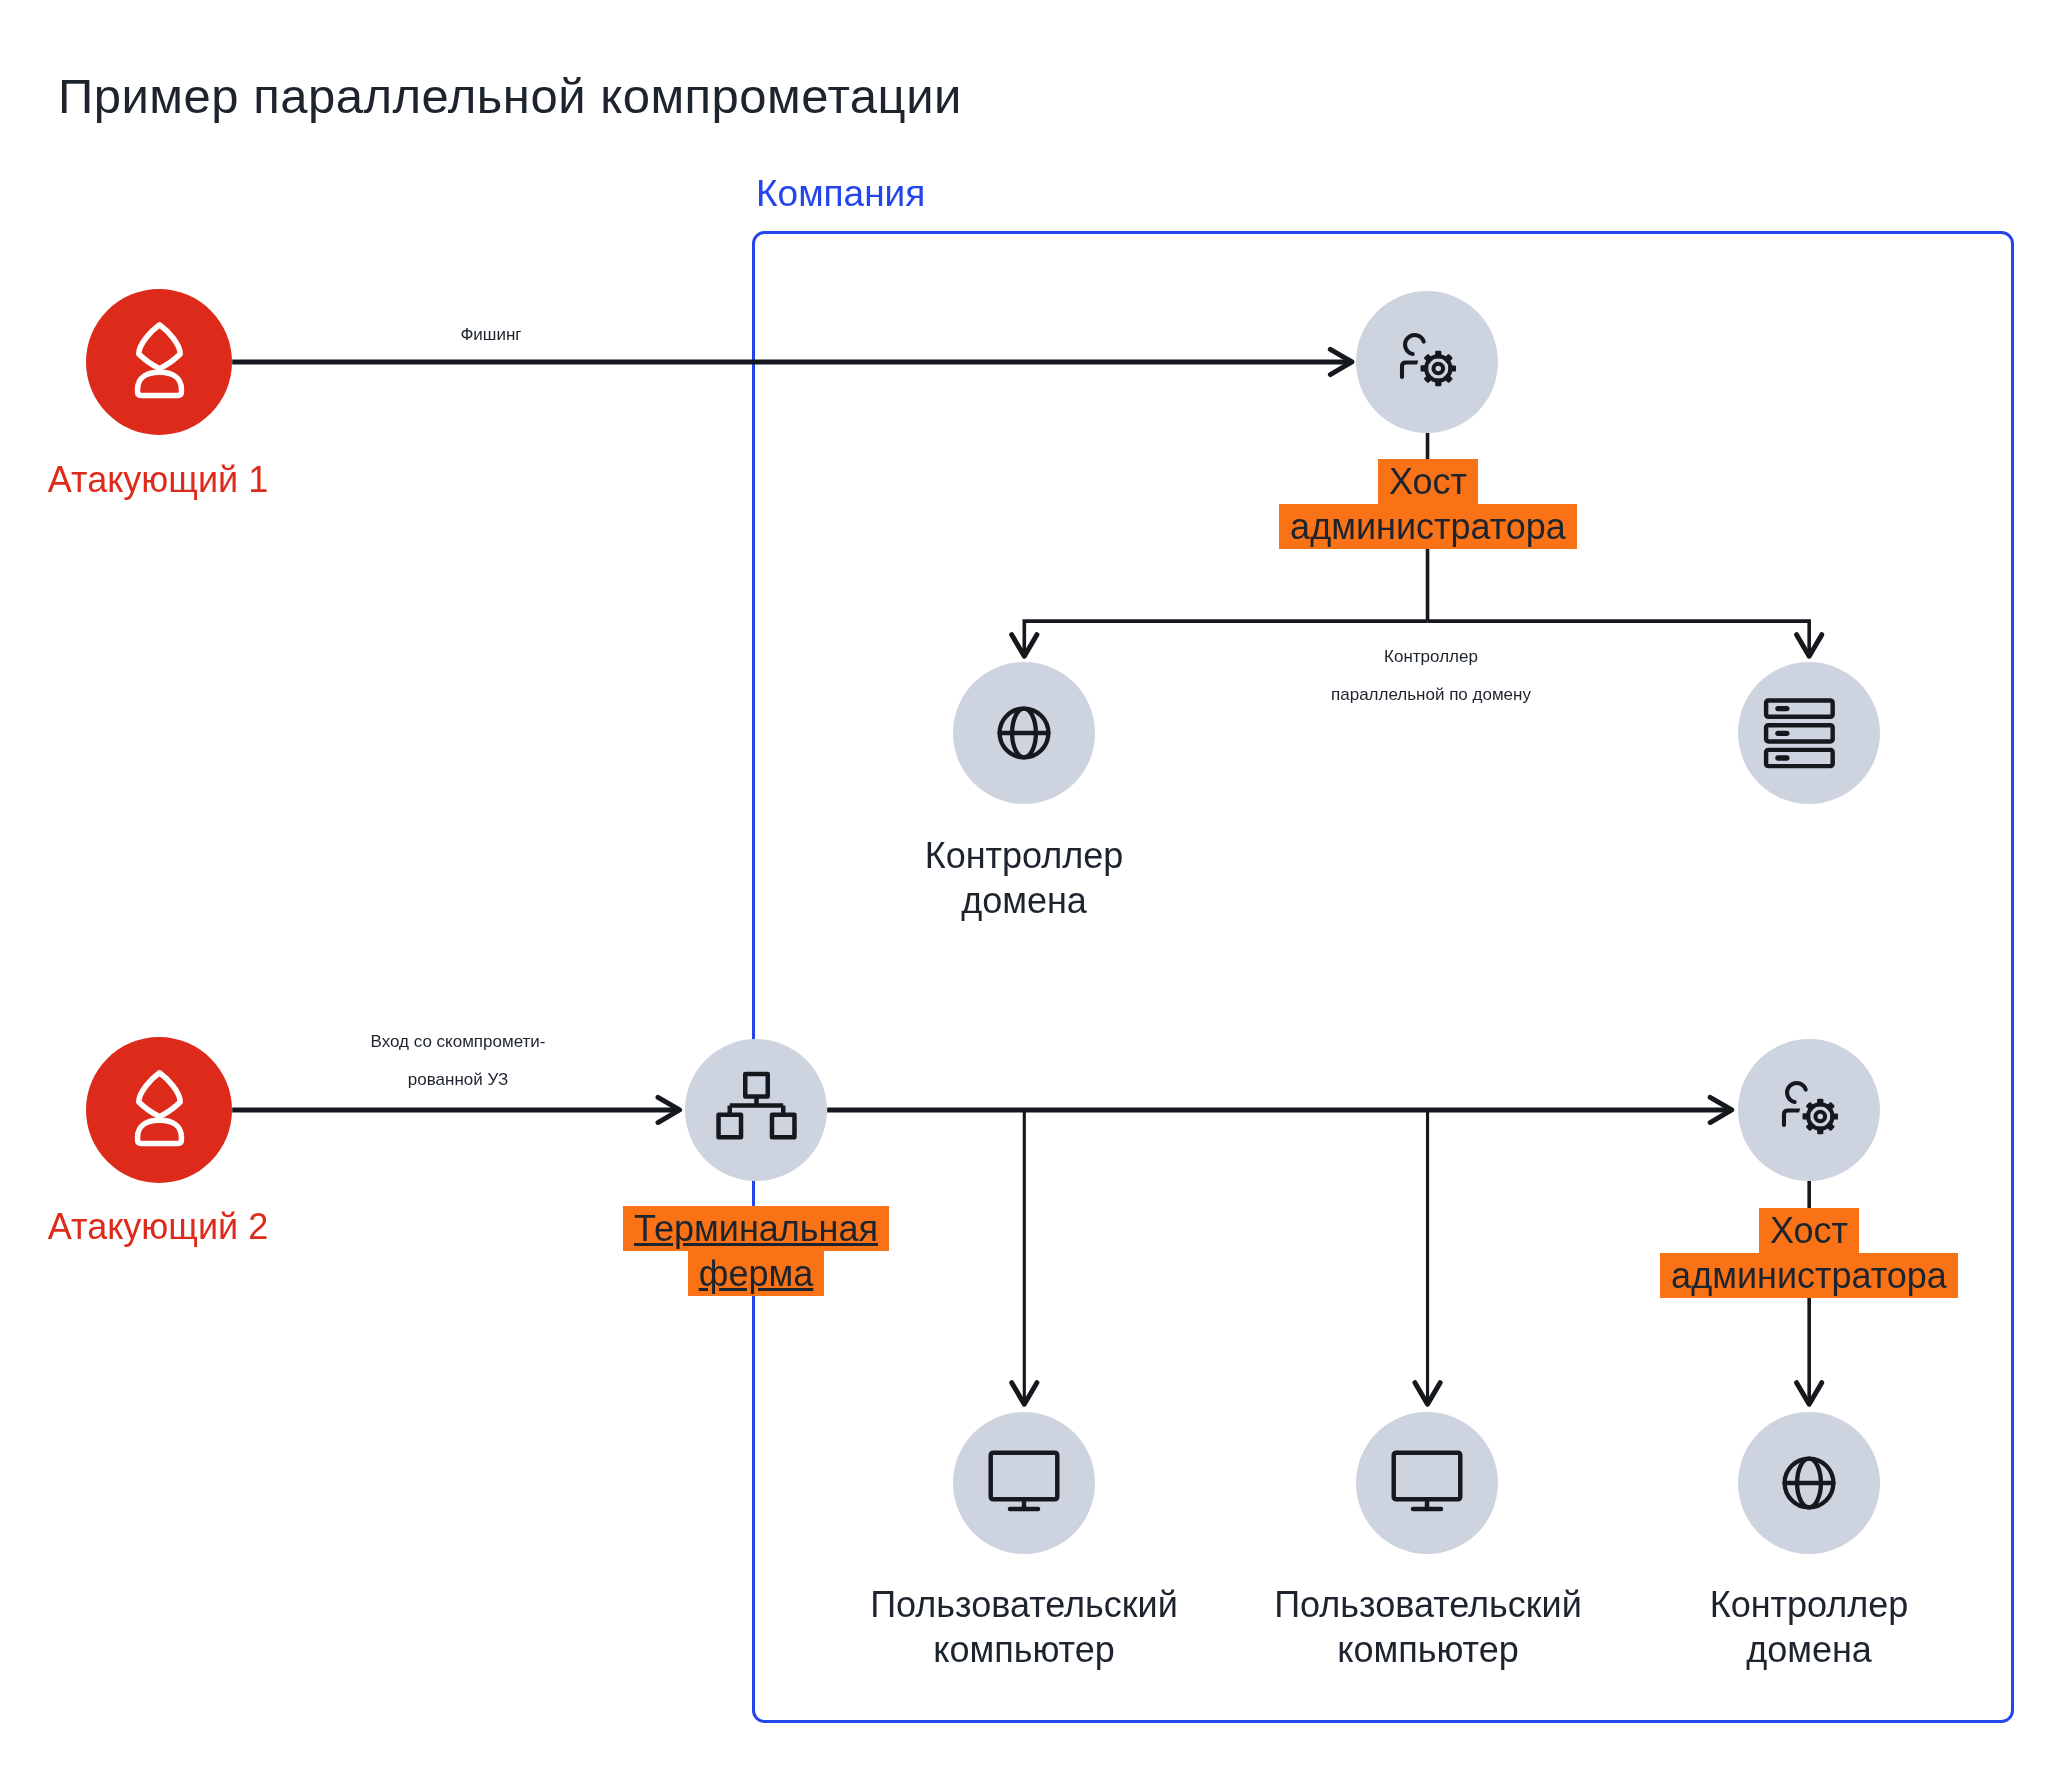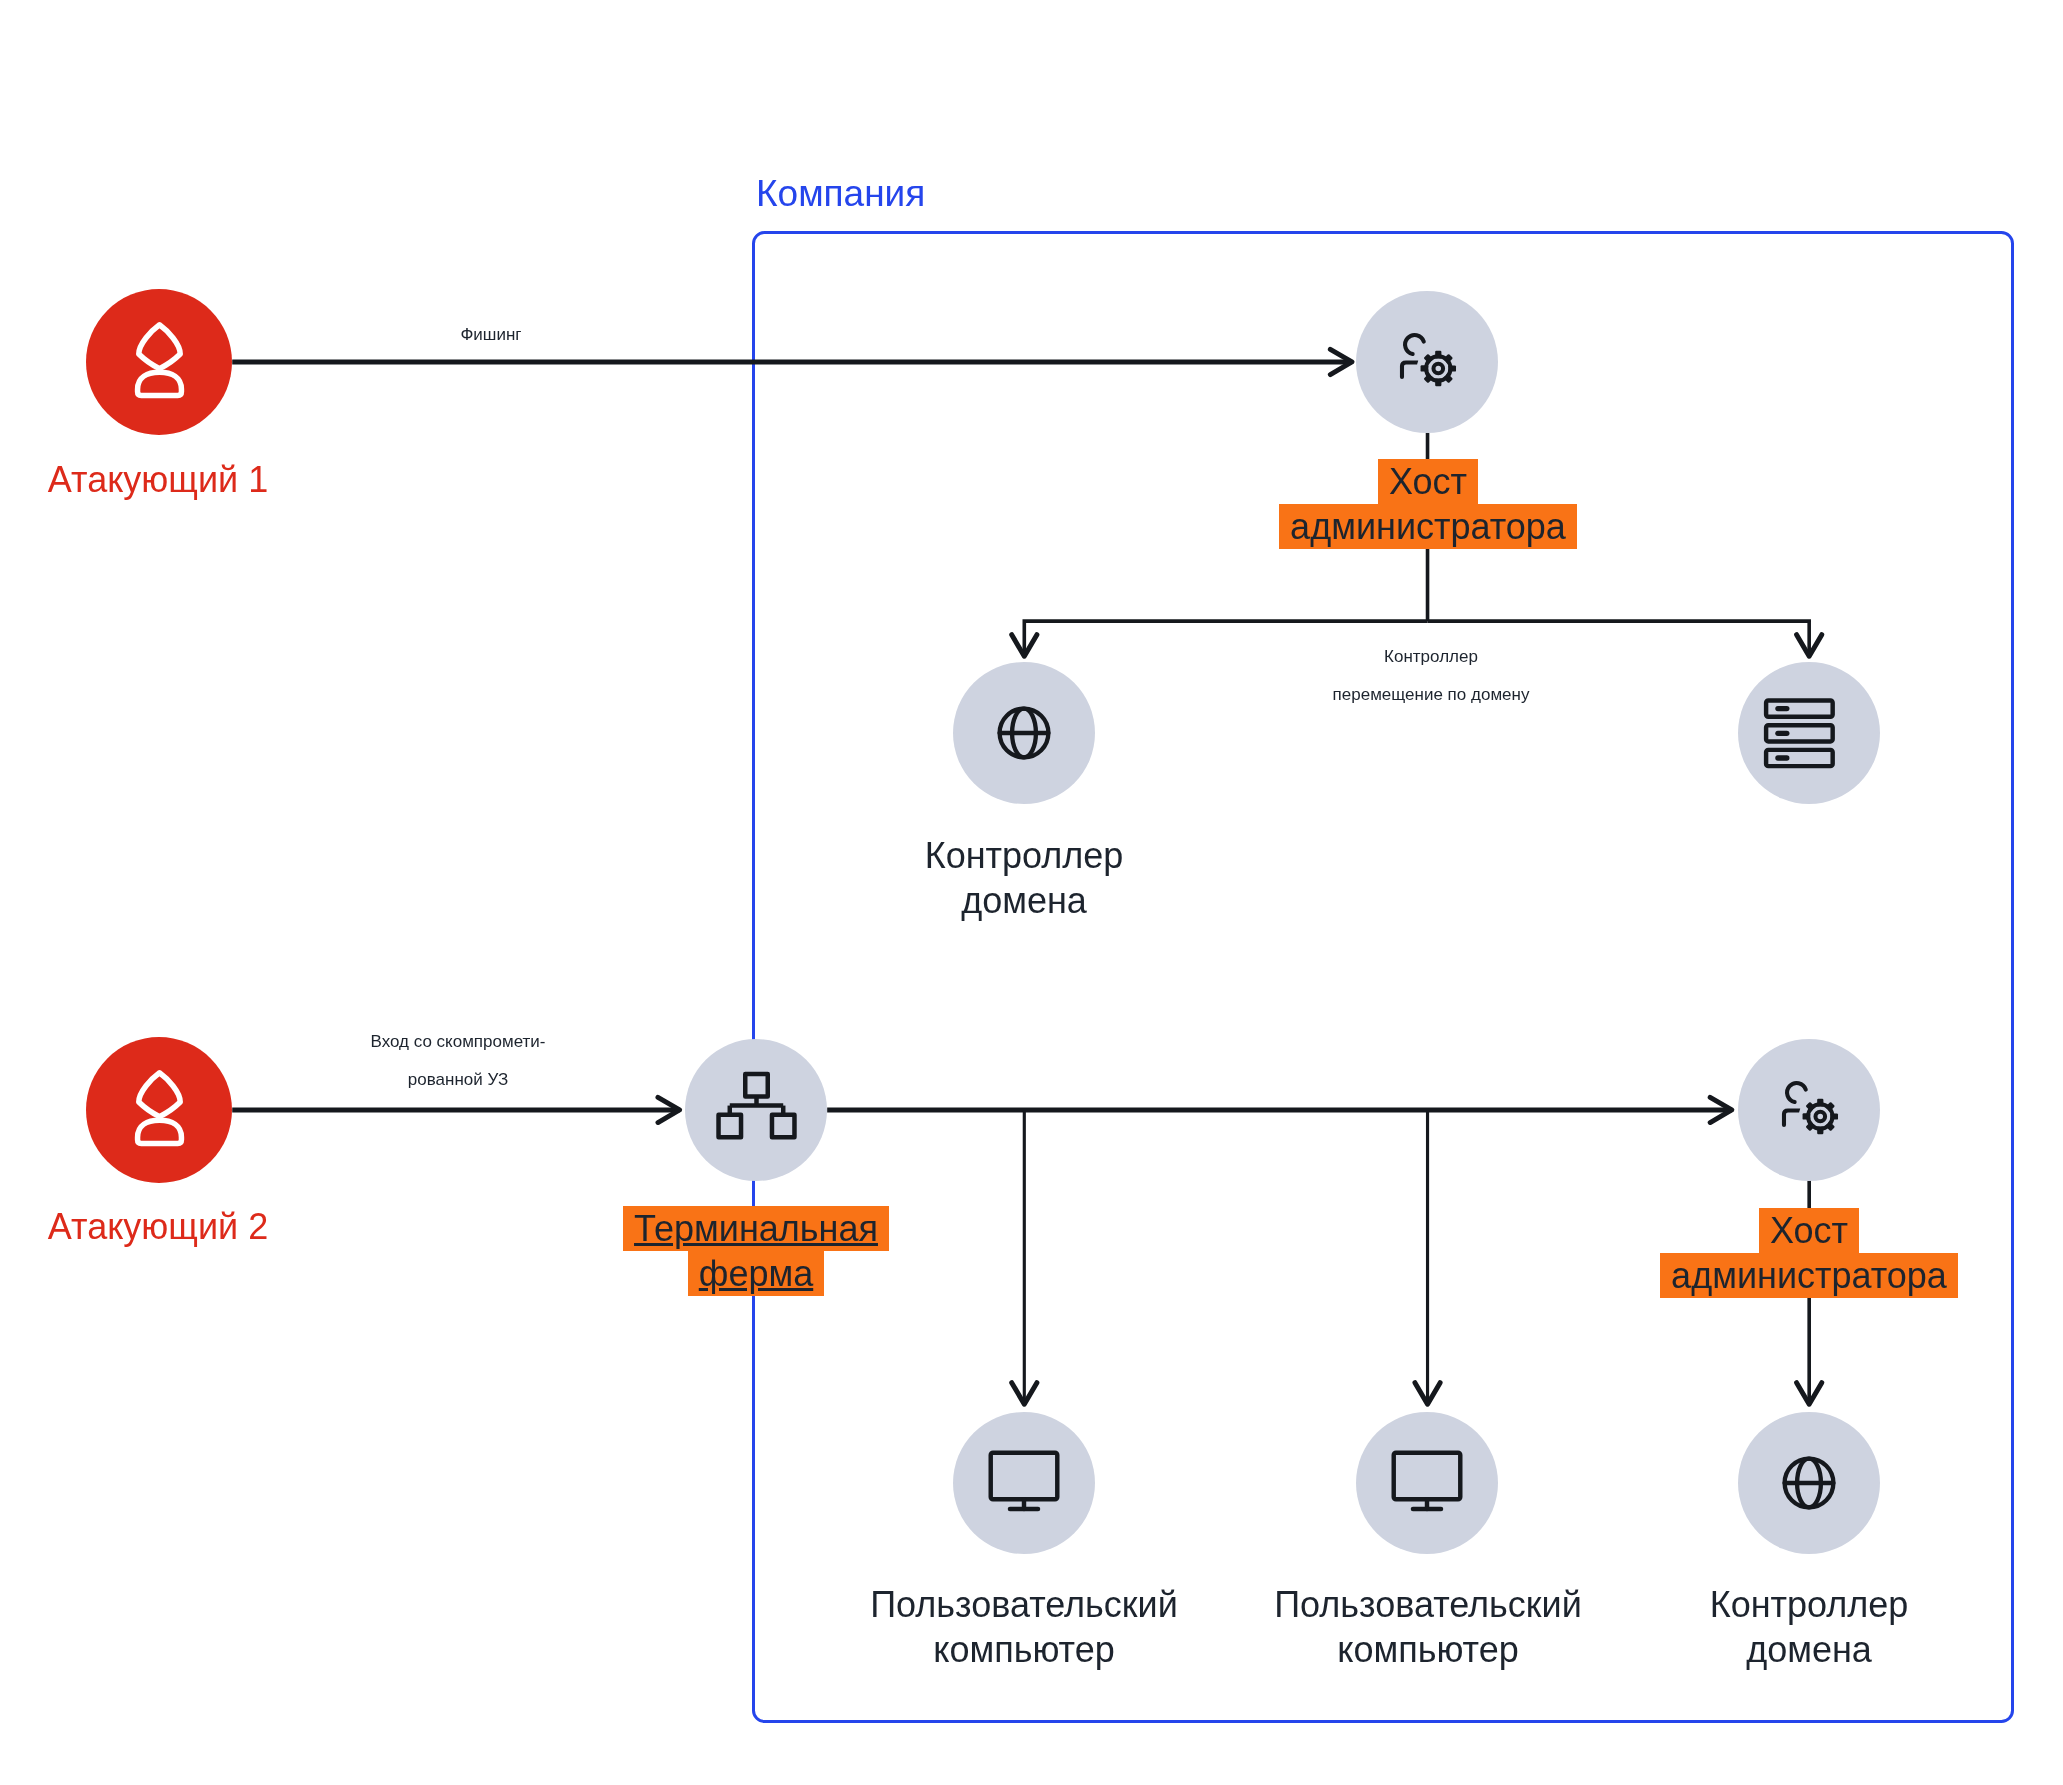--- a/index.html
+++ b/index.html
@@ -35,20 +35,21 @@
     position:absolute;display:flex;flex-direction:column;align-items:center;width:468px;
     font-size:17px;line-height:38px;font-weight:500;color:#1d242e;text-align:center;z-index:3;
   }
   .ctr{transform:translateX(-50%);}
 </style>
 </head>
 <body>
 
 <div class="stage">
 
+  <h1 class="title">Пример параллельной компрометации</h1>
 
   <div class="company-label">Компания</div>
   <div class="company-box"></div>
 
   <svg class="connectors" width="2063" height="1786" viewBox="0 0 2292 1984">
     <defs>
       <marker id="arw" viewBox="0 0 44 44" refX="36" refY="22" markerWidth="44" markerHeight="44" markerUnits="userSpaceOnUse" orient="auto">
         <path d="M12 8 L36 22 L12 36" fill="none" stroke="#15181d" stroke-width="5.5" stroke-linecap="round" stroke-linejoin="round"></path>
       </marker>
     </defs>
@@ -228,17 +229,17 @@
 
   <div class="elabel ctr" style="left:491px;top:316px;">
     <span>Фишинг</span>
   </div>
   <div class="elabel ctr" style="left:458px;top:1023px;">
     <span>Вход со скомпромети-</span>
     <span>рованной УЗ</span>
   </div>
   <div class="elabel ctr" style="left:1431px;top:638px;">
     <span>Контроллер</span>
-    <span>перемещение по домену</span>
+    <span>параллельной по домену</span>
   </div>
 
 </div>
 
 
 </body></html>

